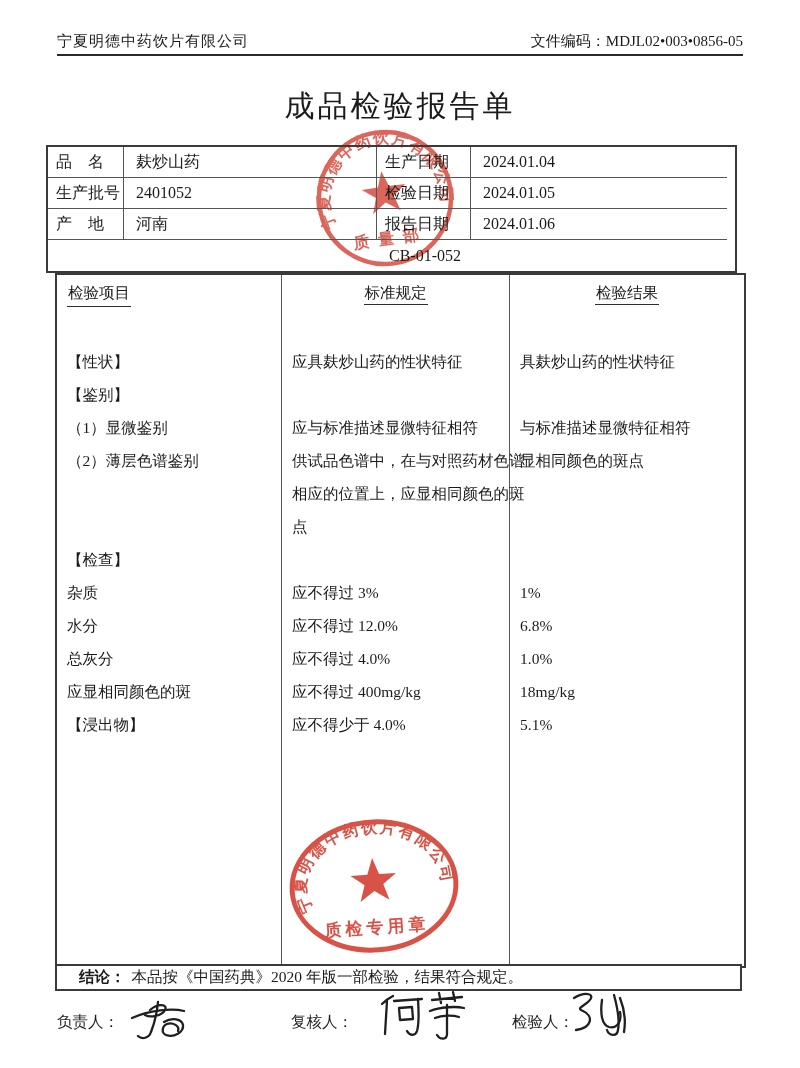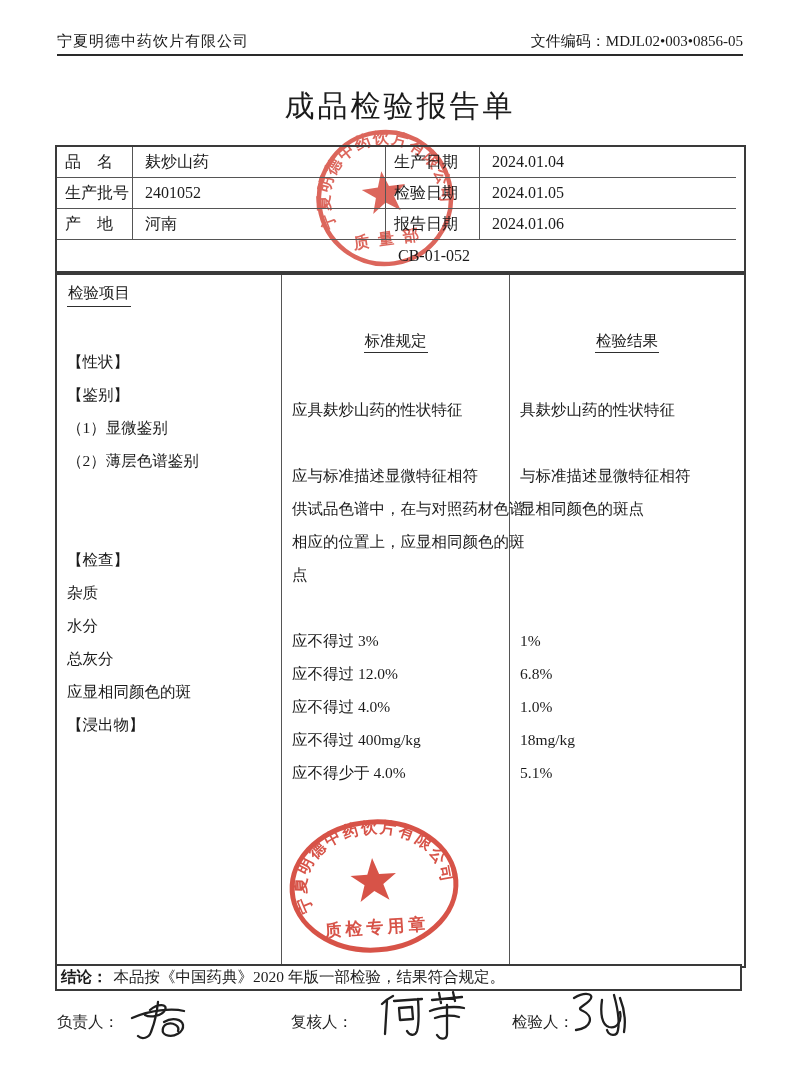--- a/index.html
+++ b/index.html
@@ -13,21 +13,21 @@
   
   .hdr-left{left:57px;top:32px;font-size:15px;letter-spacing:1px;}
   .hdr-right{right:57px;top:32px;font-size:15px;}
   .hdr-rule{left:57px;top:54px;width:686px;height:2px;background:#2a2a2a;}
 
   
   .doc-title{left:0;top:86px;width:800px;text-align:center;
     font-size:30px;font-weight:normal;letter-spacing:3px;}
 
   
-  .info-table{left:55px;top:145px;width:687px;border:2px solid #3a3a3a;
+  .info-table{left:46px;top:145px;width:687px;border:2px solid #3a3a3a;
     display:grid;grid-template-columns:76px 253px 94px 256px;grid-auto-rows:31px;
     font-size:16px;background:transparent;}
   .info-table > div{display:flex;align-items:center;
     border-right:1px solid #555;border-bottom:1px solid #555;}
   .info-table > div.last-col{border-right:none;}
   .info-table > div.last-row{border-bottom:none;}
   .cell-label{padding-left:8px;}
   .cell-value{padding-left:12px;}
   .span2a{grid-column:1/3;}
   .span2b{grid-column:3/5;}
@@ -35,29 +35,29 @@
   
   .insp-table{left:55px;top:273px;width:687px;height:691px;
     border:2px solid #3a3a3a;display:flex;font-size:15.5px;}
   .insp-col{height:100%;border-right:1px solid #555;box-sizing:border-box;}
   .insp-col:last-child{border-right:none;}
   .col-item{width:225px;}
   .col-standard{width:228px;}
   .col-result{width:234px;}
   .insp-head{height:70px;padding-top:8px;box-sizing:border-box;}
   .head-left{padding-left:10px;text-align:left;font-family:Liberation Mono, monospace;}
-  .head-center{text-align:center;margin-top:48px;}
+  .head-center{text-align:center;}
   .insp-head span{border-bottom:1.5px solid #2e2e2e;padding:0 1px 3px 1px;}
   .insp-line{height:33px;line-height:33px;padding-left:10px;
     white-space:nowrap;overflow:visible;}
 
   
   .conclusion{left:55px;top:964px;width:687px;height:27px;
     border:2px solid #3a3a3a;box-sizing:border-box;display:flex;align-items:center;
-    font-size:15.5px;padding-left:4px;background:#fff;}
+    font-size:15.5px;padding-left:22px;background:#fff;}
   .conclusion b{margin-right:6px;}
 
   
   .sig-label{top:1012px;font-size:15.5px;}
   .sig-svg{stroke:#1f1f1f;stroke-width:2.3;fill:none;
     stroke-linecap:round;stroke-linejoin:round;}
 
   
   .stamp{mix-blend-mode:multiply;pointer-events:none;}
   .stamp-top{left:300px;top:113px;opacity:0.78;transform:rotate(-8deg);}

